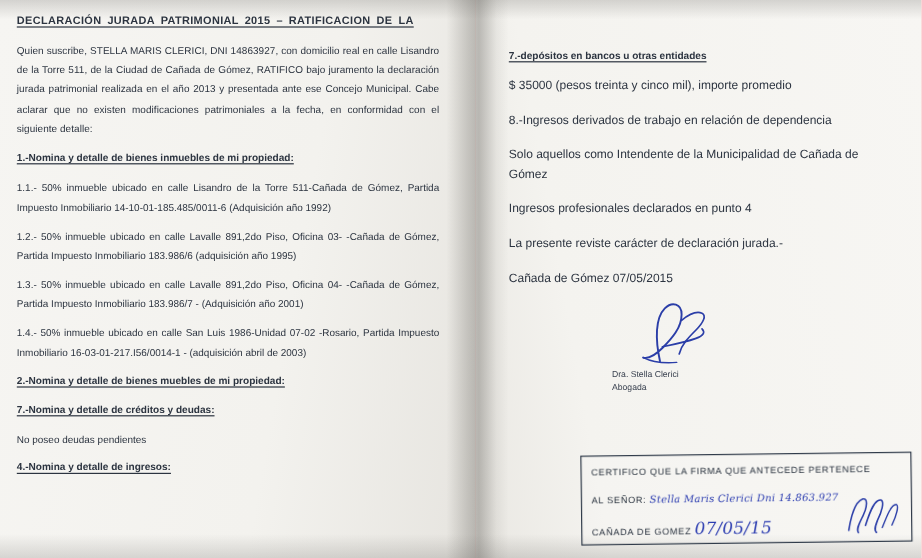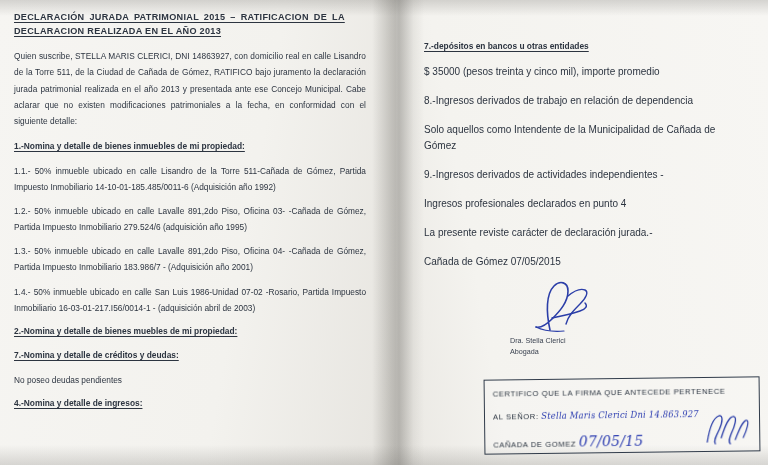--- a/index.html
+++ b/index.html
@@ -214,47 +214,45 @@
   <div class="paper-left"></div>
   <div class="paper-right"></div>
   <div class="gutter"></div>
   <div class="edge-shadow-top"></div>
   <div class="edge-shadow-bottom"></div>
 
   <div class="col col-left blur">
 
     <div class="doc-title">
       <span class="t-line t-line-1">DECLARACIÓN  JURADA  PATRIMONIAL  2015 – RATIFICACION  DE  LA</span>
-      <span class="t-line t-line-2">DECLARACION REALIZADA EN EL AÑO 2013</span>
     </div>
 
     <p class="para">Quien suscribe,  STELLA MARIS CLERICI, DNI 14863927, con domicilio real en calle Lisandro de la Torre 511, de la Ciudad de Cañada de Gómez, RATIFICO bajo juramento la declaración jurada patrimonial realizada en el año 2013 y presentada ante ese Concejo Municipal. Cabe aclarar que no existen modificaciones patrimoniales a la fecha, en conformidad con el siguiente detalle:</p>
 
     <p class="section-head">1.-Nomina y detalle de bienes inmuebles de mi propiedad:</p>
     <p class="item">1.1.- 50% inmueble ubicado en calle Lisandro de la Torre 511-Cañada de Gómez, Partida Impuesto Inmobiliario 14-10-01-185.485/0011-6 (Adquisición año 1992)</p>
-    <p class="item">1.2.- 50% inmueble ubicado en calle Lavalle 891,2do Piso, Oficina 03- -Cañada de Gómez, Partida Impuesto Inmobiliario 279.524/6 (adquisición año 1995)</p>
+    <p class="item">1.2.- 50% inmueble ubicado en calle Lavalle 891,2do Piso, Oficina 03- -Cañada de Gómez, Partida Impuesto Inmobiliario 183.986/6 (adquisición año 1995)</p>
     <p class="item">1.3.- 50% inmueble ubicado en calle Lavalle 891,2do Piso, Oficina 04- -Cañada de Gómez, Partida Impuesto Inmobiliario 183.986/7 - (Adquisición año 2001)</p>
     <p class="item">1.4.- 50%  inmueble ubicado en calle San Luis 1986-Unidad 07-02 -Rosario, Partida Impuesto Inmobiliario 16-03-01-217.I56/0014-1 - (adquisición abril de 2003)</p>
 
     <p class="section-head">2.-Nomina y detalle de bienes muebles de mi propiedad:</p>
 
     <p class="section-head">7.-Nomina y detalle de créditos y deudas:</p>
     <p class="item">No poseo deudas pendientes</p>
 
     <p class="section-head">4.-Nomina y detalle de ingresos:</p>
   </div>
 
   <div class="col col-right blur">
 
     <p class="rsec">7.-depósitos en bancos u otras entidades</p>
 
     <p class="rline">$ 35000 (pesos treinta y cinco mil), importe promedio</p>
     <p class="rline">8.-Ingresos derivados de trabajo en relación de dependencia</p>
     <p class="rline">Solo aquellos como Intendente de la Municipalidad de Cañada de Gómez</p>
-    <p class="rline">9.-Ingresos derivados de actividades independientes -</p>
     <p class="rline">Ingresos profesionales declarados en punto 4</p>
     <p class="rline">La presente reviste carácter de declaración jurada.-</p>
     <p class="rline">Cañada de Gómez 07/05/2015</p>
 
     <div class="sig-wrap">
       <svg class="sig-scribble ink" viewBox="0 0 110 62" xmlns="http://www.w3.org/2000/svg">
         <path d="M34 52 C30 34, 30 16, 38 8 C44 2, 52 4, 52 13 C52 24, 44 33, 36 41 C30 47, 24 50, 20 49" stroke-width="1.6"></path>
         <path d="M36 40 C46 38, 56 36, 64 33 C70 31, 72 28, 69 25" stroke-width="1.4"></path>
         <path d="M52 18 C58 13, 64 10, 69 12 C73 14, 70 20, 64 26 C58 32, 52 38, 50 46" stroke-width="1.4"></path>
         <path d="M20 49 C26 52, 36 54, 48 53" stroke-width="1.2"></path>

